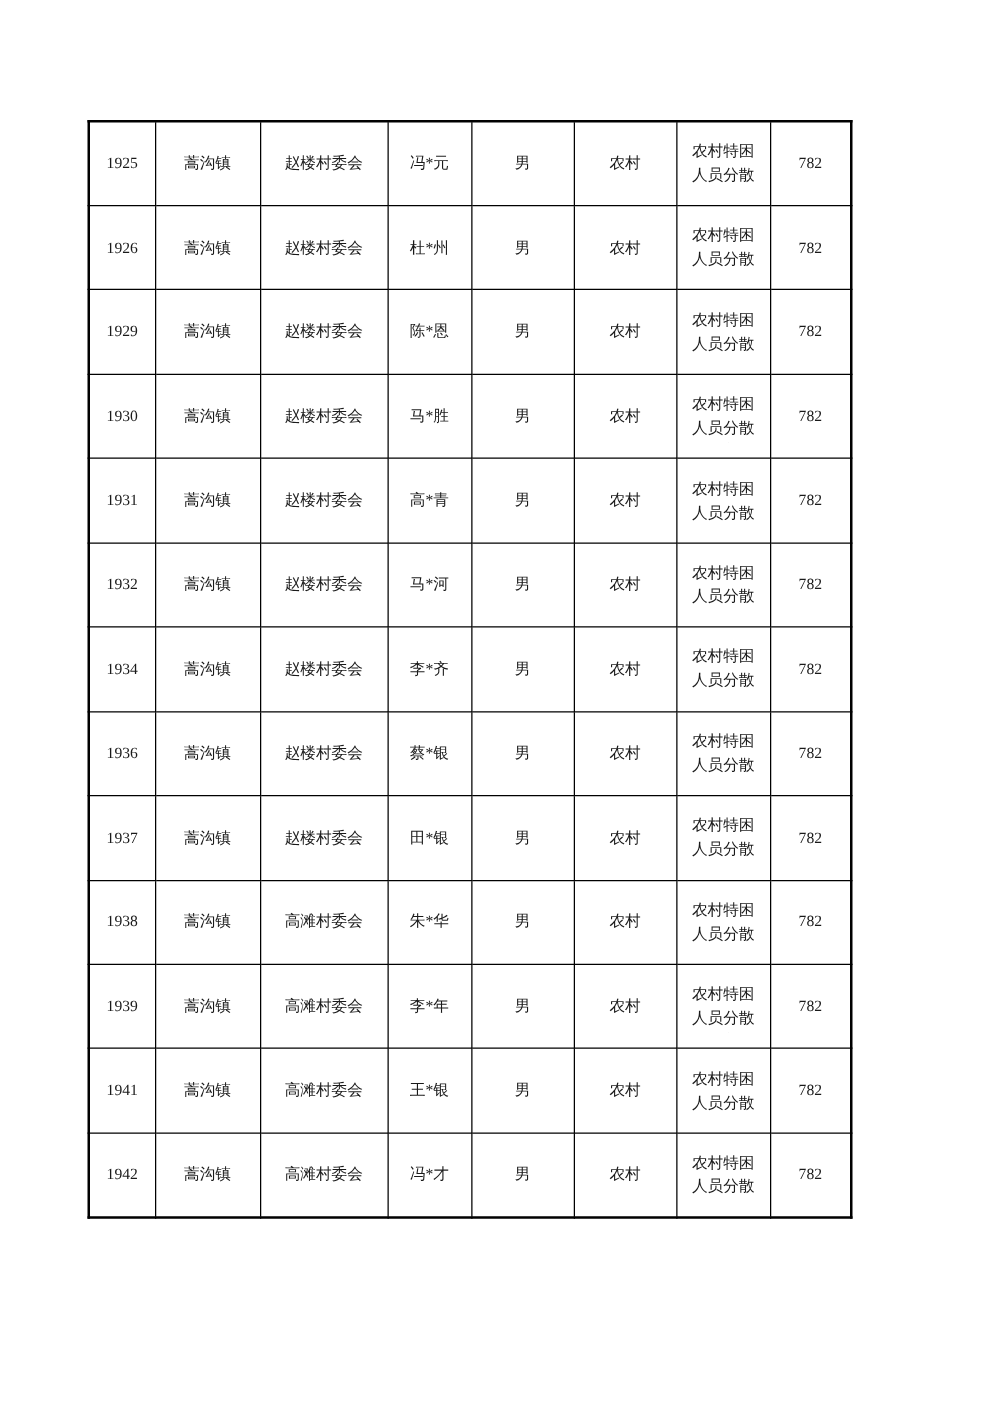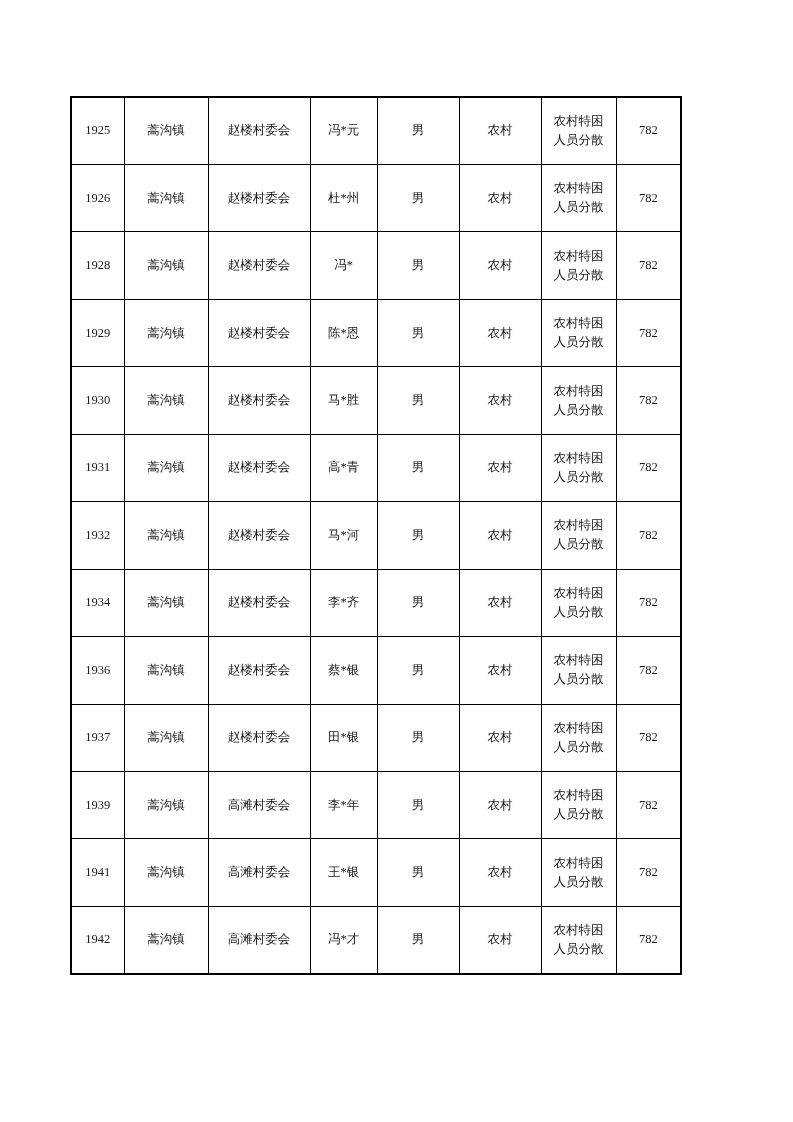--- a/index.html
+++ b/index.html
@@ -98,34 +98,20 @@
     <td>男</td>
     <td>农村</td>
     <td>
       <div class="cat-wrap">
         <div class="cat-text">农村特困人员分散供养</div>
       </div>
     </td>
     <td>782</td>
   </tr>
         <tr>
-    <td>1928</td>
-    <td>蒿沟镇</td>
-    <td>赵楼村委会</td>
-    <td>冯*</td>
-    <td>男</td>
-    <td>农村</td>
-    <td>
-      <div class="cat-wrap">
-        <div class="cat-text">农村特困人员分散供养</div>
-      </div>
-    </td>
-    <td>782</td>
-  </tr>
-        <tr>
     <td>1929</td>
     <td>蒿沟镇</td>
     <td>赵楼村委会</td>
     <td>陈*恩</td>
     <td>男</td>
     <td>农村</td>
     <td>
       <div class="cat-wrap">
         <div class="cat-text">农村特困人员分散供养</div>
       </div>
@@ -200,20 +186,34 @@
         <div class="cat-text">农村特困人员分散供养</div>
       </div>
     </td>
     <td>782</td>
   </tr>
         <tr>
     <td>1937</td>
     <td>蒿沟镇</td>
     <td>赵楼村委会</td>
     <td>田*银</td>
+    <td>男</td>
+    <td>农村</td>
+    <td>
+      <div class="cat-wrap">
+        <div class="cat-text">农村特困人员分散供养</div>
+      </div>
+    </td>
+    <td>782</td>
+  </tr>
+        <tr>
+    <td>1938</td>
+    <td>蒿沟镇</td>
+    <td>高滩村委会</td>
+    <td>朱*华</td>
     <td>男</td>
     <td>农村</td>
     <td>
       <div class="cat-wrap">
         <div class="cat-text">农村特困人员分散供养</div>
       </div>
     </td>
     <td>782</td>
   </tr>
         <tr>

